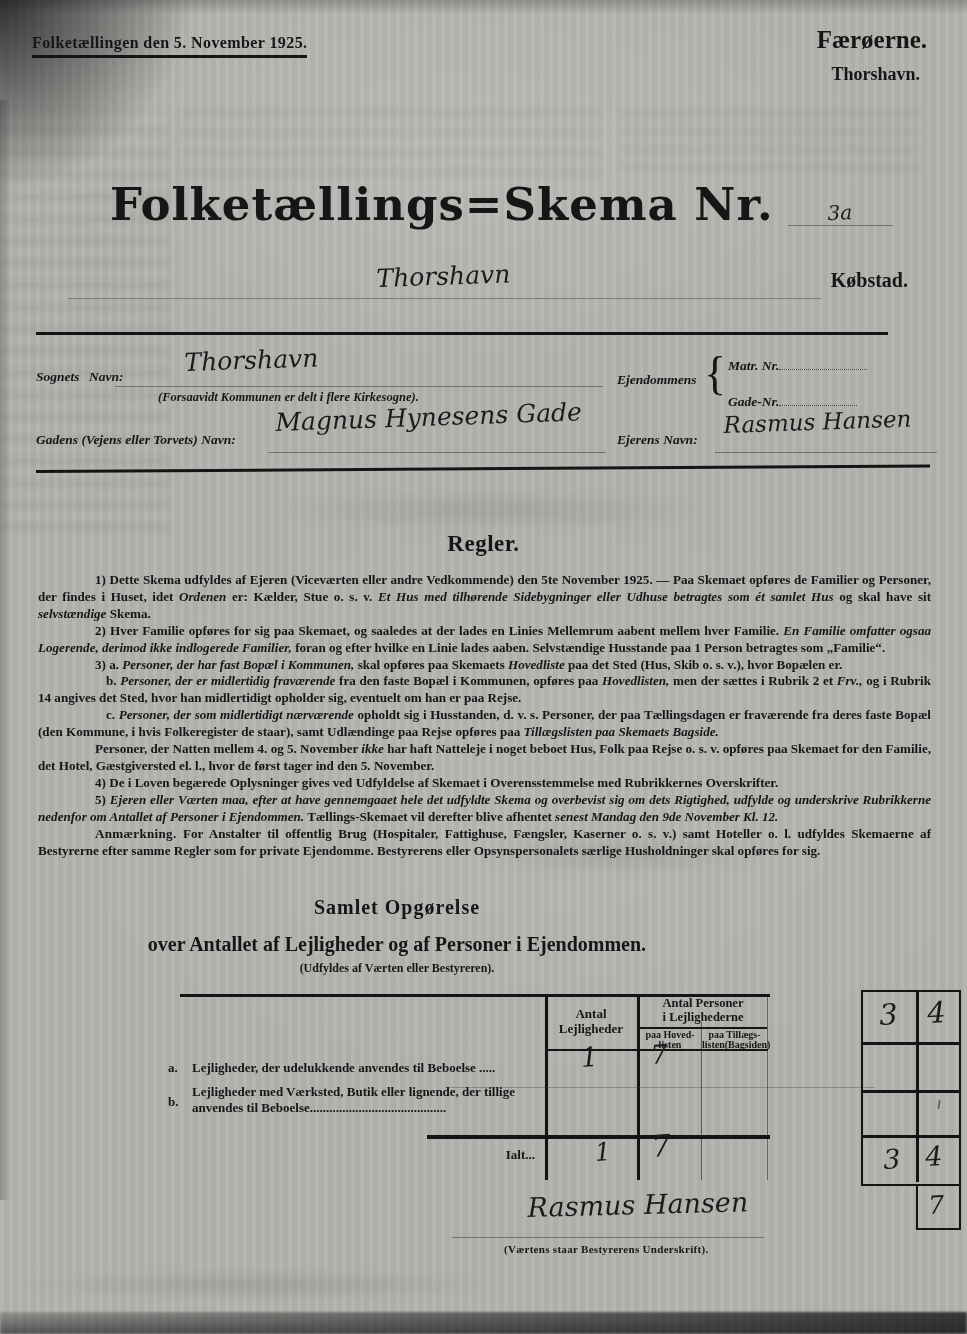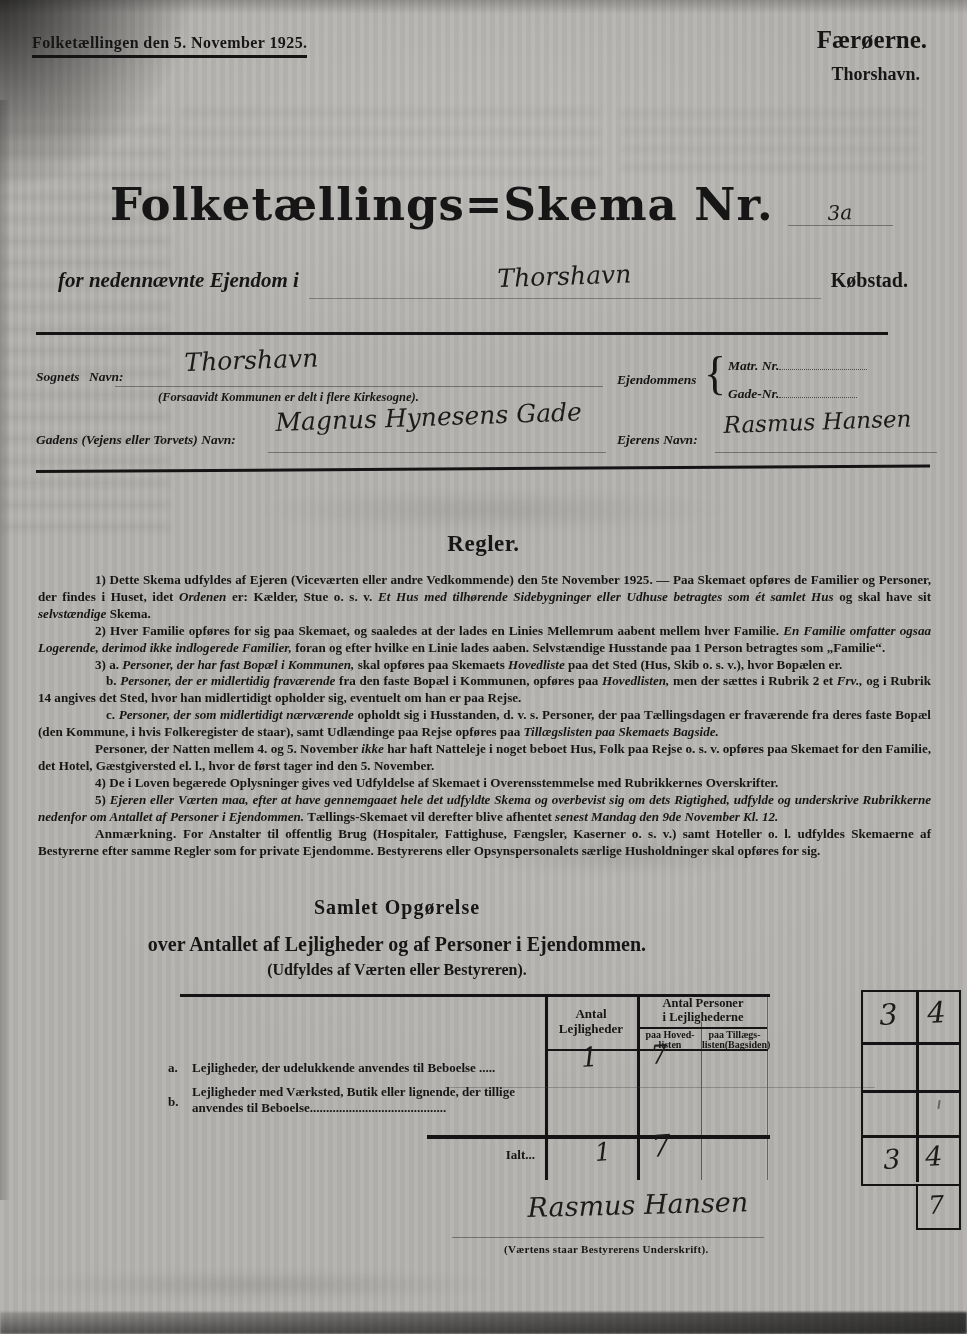--- a/index.html
+++ b/index.html
@@ -64,21 +64,21 @@
   .rules{left:38px;top:572px;width:893px;font-size:13.1px;line-height:16.9px;
     font-weight:bold;text-align:justify;z-index:3;}
   .rule-para{text-indent:57px;}
   .rule-para.sub{text-indent:68px;}
   .seg-i{font-style:italic;}
   .seg-b{font-weight:bold;letter-spacing:.3px;}
   
   .sum-wrap{left:0;top:896px;width:794px;text-align:center;z-index:3;}
   .sum-title{font-size:20px;font-weight:bold;letter-spacing:1px;}
   .sum-sub{font-size:20px;font-weight:bold;margin-top:14px;}
-  .sum-note{font-size:16px;font-weight:bold;margin-top:5px;}
+  .sum-note{font-size:12px;font-weight:bold;margin-top:5px;}
   
   .th{position:absolute;font-weight:bold;text-align:center;z-index:3;}
   .row-key{position:absolute;font-size:13px;font-weight:bold;z-index:3;}
   .row-label{position:absolute;font-size:13px;font-weight:bold;line-height:16px;z-index:3;}
   .cell-hand{position:absolute;z-index:4;}
   .cell-hand .hand{transform:rotate(-4deg);}
   
   .tg-border{position:absolute;border:2.5px solid #141414;background:transparent;z-index:3;}
   .tg-val{position:absolute;z-index:4;}
   .tg-val .hand{transform:rotate(-3deg);}
@@ -107,36 +107,35 @@
   <div class="abs z census-line">Folketællingen den 5. November 1925.</div>
   <div class="abs z region">Færøerne.</div>
   <div class="abs z city">Thorshavn.</div>
 
   <div class="abs z title-row">
     <span class="form-title">Folketællings=Skema Nr.</span>
     <span class="form-no"><span class="hand">3a</span></span>
   </div>
 
   <div class="abs z for-line">
-    <span class="for-label">for nedennævnte Ejendom i</span>
     <span class="for-fill"><span class="hand">Thorshavn</span></span>
     <span class="kobstad">Købstad.</span>
   </div>
 
   <div class="hline" style="left:36px;top:332px;width:852px;height:3px;"></div>
 
   <div class="abs f-label" style="left:36px;top:369px;word-spacing:6px;">Sognets Navn:</div>
   <div class="abs z" style="left:185px;top:348px;"><span class="hand" style="font-size:25px;">Thorshavn</span></div>
   <div class="fill-line" style="left:115px;top:386px;width:488px;"></div>
   <div class="abs f-note" style="left:158px;top:390px;">(Forsaavidt Kommunen er delt i flere Kirkesogne).</div>
 
   <div class="abs f-label" style="left:617px;top:372px;">Ejendommens</div>
   <div class="abs brace" style="left:704px;top:351px;">{</div>
   <div class="abs f-label" style="left:728px;top:358px;"><span>Matr. Nr.</span><span class="dotted" style="width:88px;"></span></div>
-  <div class="abs f-label" style="left:728px;top:386px;"><span>Gade-Nr.</span><span class="dotted" style="width:78px;"></span></div>
+  <div class="abs f-label" style="left:728px;top:394px;"><span>Gade-Nr.</span><span class="dotted" style="width:78px;"></span></div>
 
   <div class="abs f-label" style="left:36px;top:432px;">Gadens (Vejens eller Torvets) Navn:</div>
   <div class="abs z" style="left:276px;top:408px;"><span class="hand" style="font-size:25px;">Magnus Hynesens Gade</span></div>
   <div class="fill-line" style="left:268px;top:452px;width:338px;"></div>
   <div class="abs f-label" style="left:617px;top:432px;">Ejerens Navn:</div>
   <div class="abs z" style="left:724px;top:412px;"><span class="hand" style="font-size:23px;">Rasmus Hansen</span></div>
   <div class="fill-line" style="left:715px;top:452px;width:222px;"></div>
 
   <div class="hline" style="left:36px;top:470px;width:894px;height:3px;transform:rotate(-0.35deg);transform-origin:left center;"></div>
 

